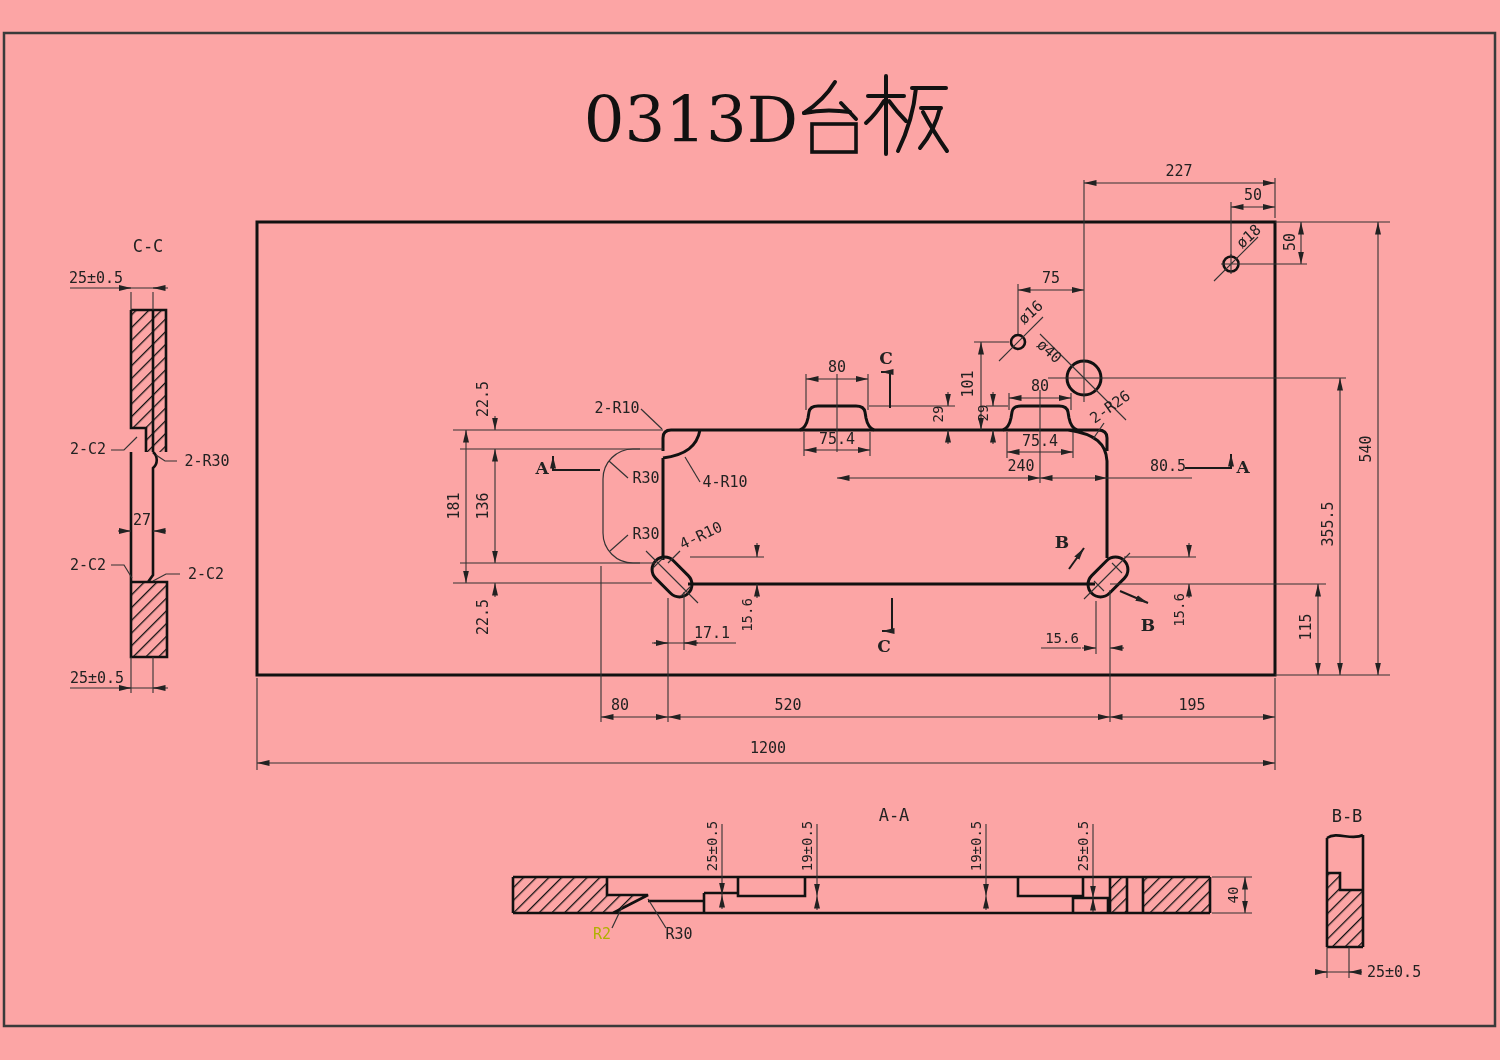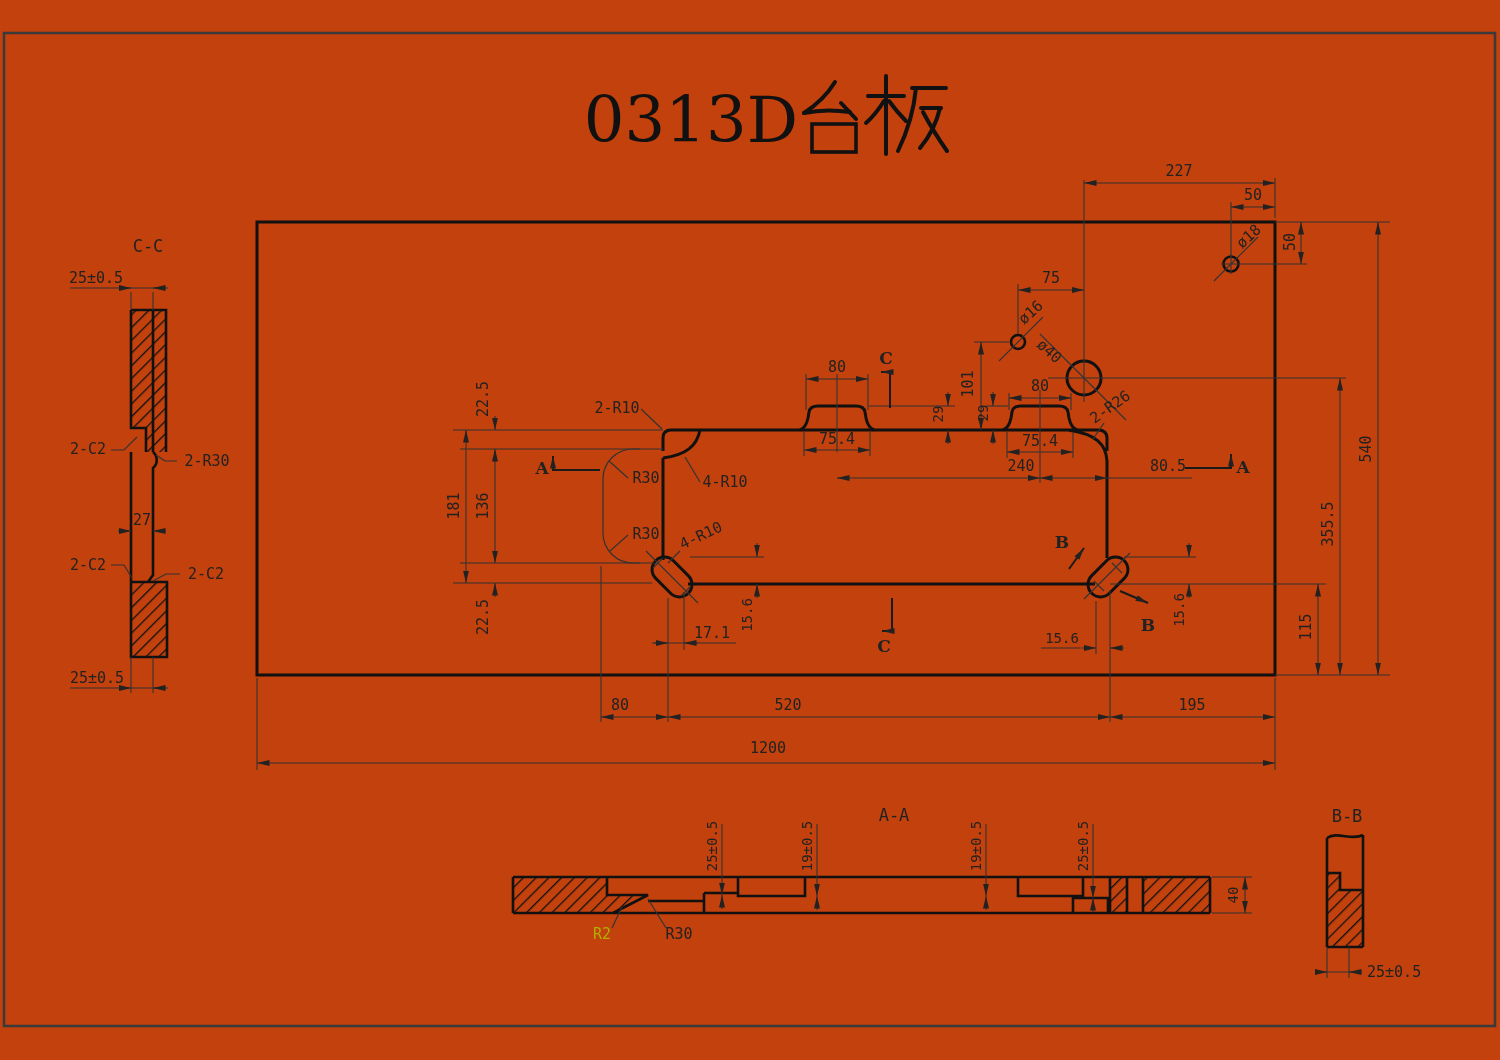--- a/index.html
+++ b/index.html
@@ -1,16 +1,16 @@
 <!DOCTYPE html>
 <html><head>
 <meta charset="utf-8">
 <style>
   html,body{margin:0;padding:0;background:#fff;}
-  .stage{width:1500px;height:1060px;position:relative;background:#c2410c;font-family:"DejaVu Sans Mono","Liberation Mono",monospace;}
+  .stage{width:1500px;height:1060px;position:relative;background:#fca5a5;font-family:"DejaVu Sans Mono","Liberation Mono",monospace;}
   svg{display:block;}
   text{font-family:"DejaVu Sans Mono","Liberation Mono",monospace;fill:#222;}
   .dim{font-size:15px;}
   .dimsm{font-size:14px;}
   .sec{font-size:17px;}
   .mark{font-size:17px;font-weight:bold;font-family:"DejaVu Serif","Liberation Serif",serif;}
   .ttl{font-size:64px;font-family:"DejaVu Serif","Liberation Serif",serif;fill:#111;}
   .thin{stroke:#333;stroke-width:1.1;fill:none;}
   .med{stroke:#1a1a1a;stroke-width:2;fill:none;}
   .thick{stroke:#111;stroke-width:3;fill:none;}

